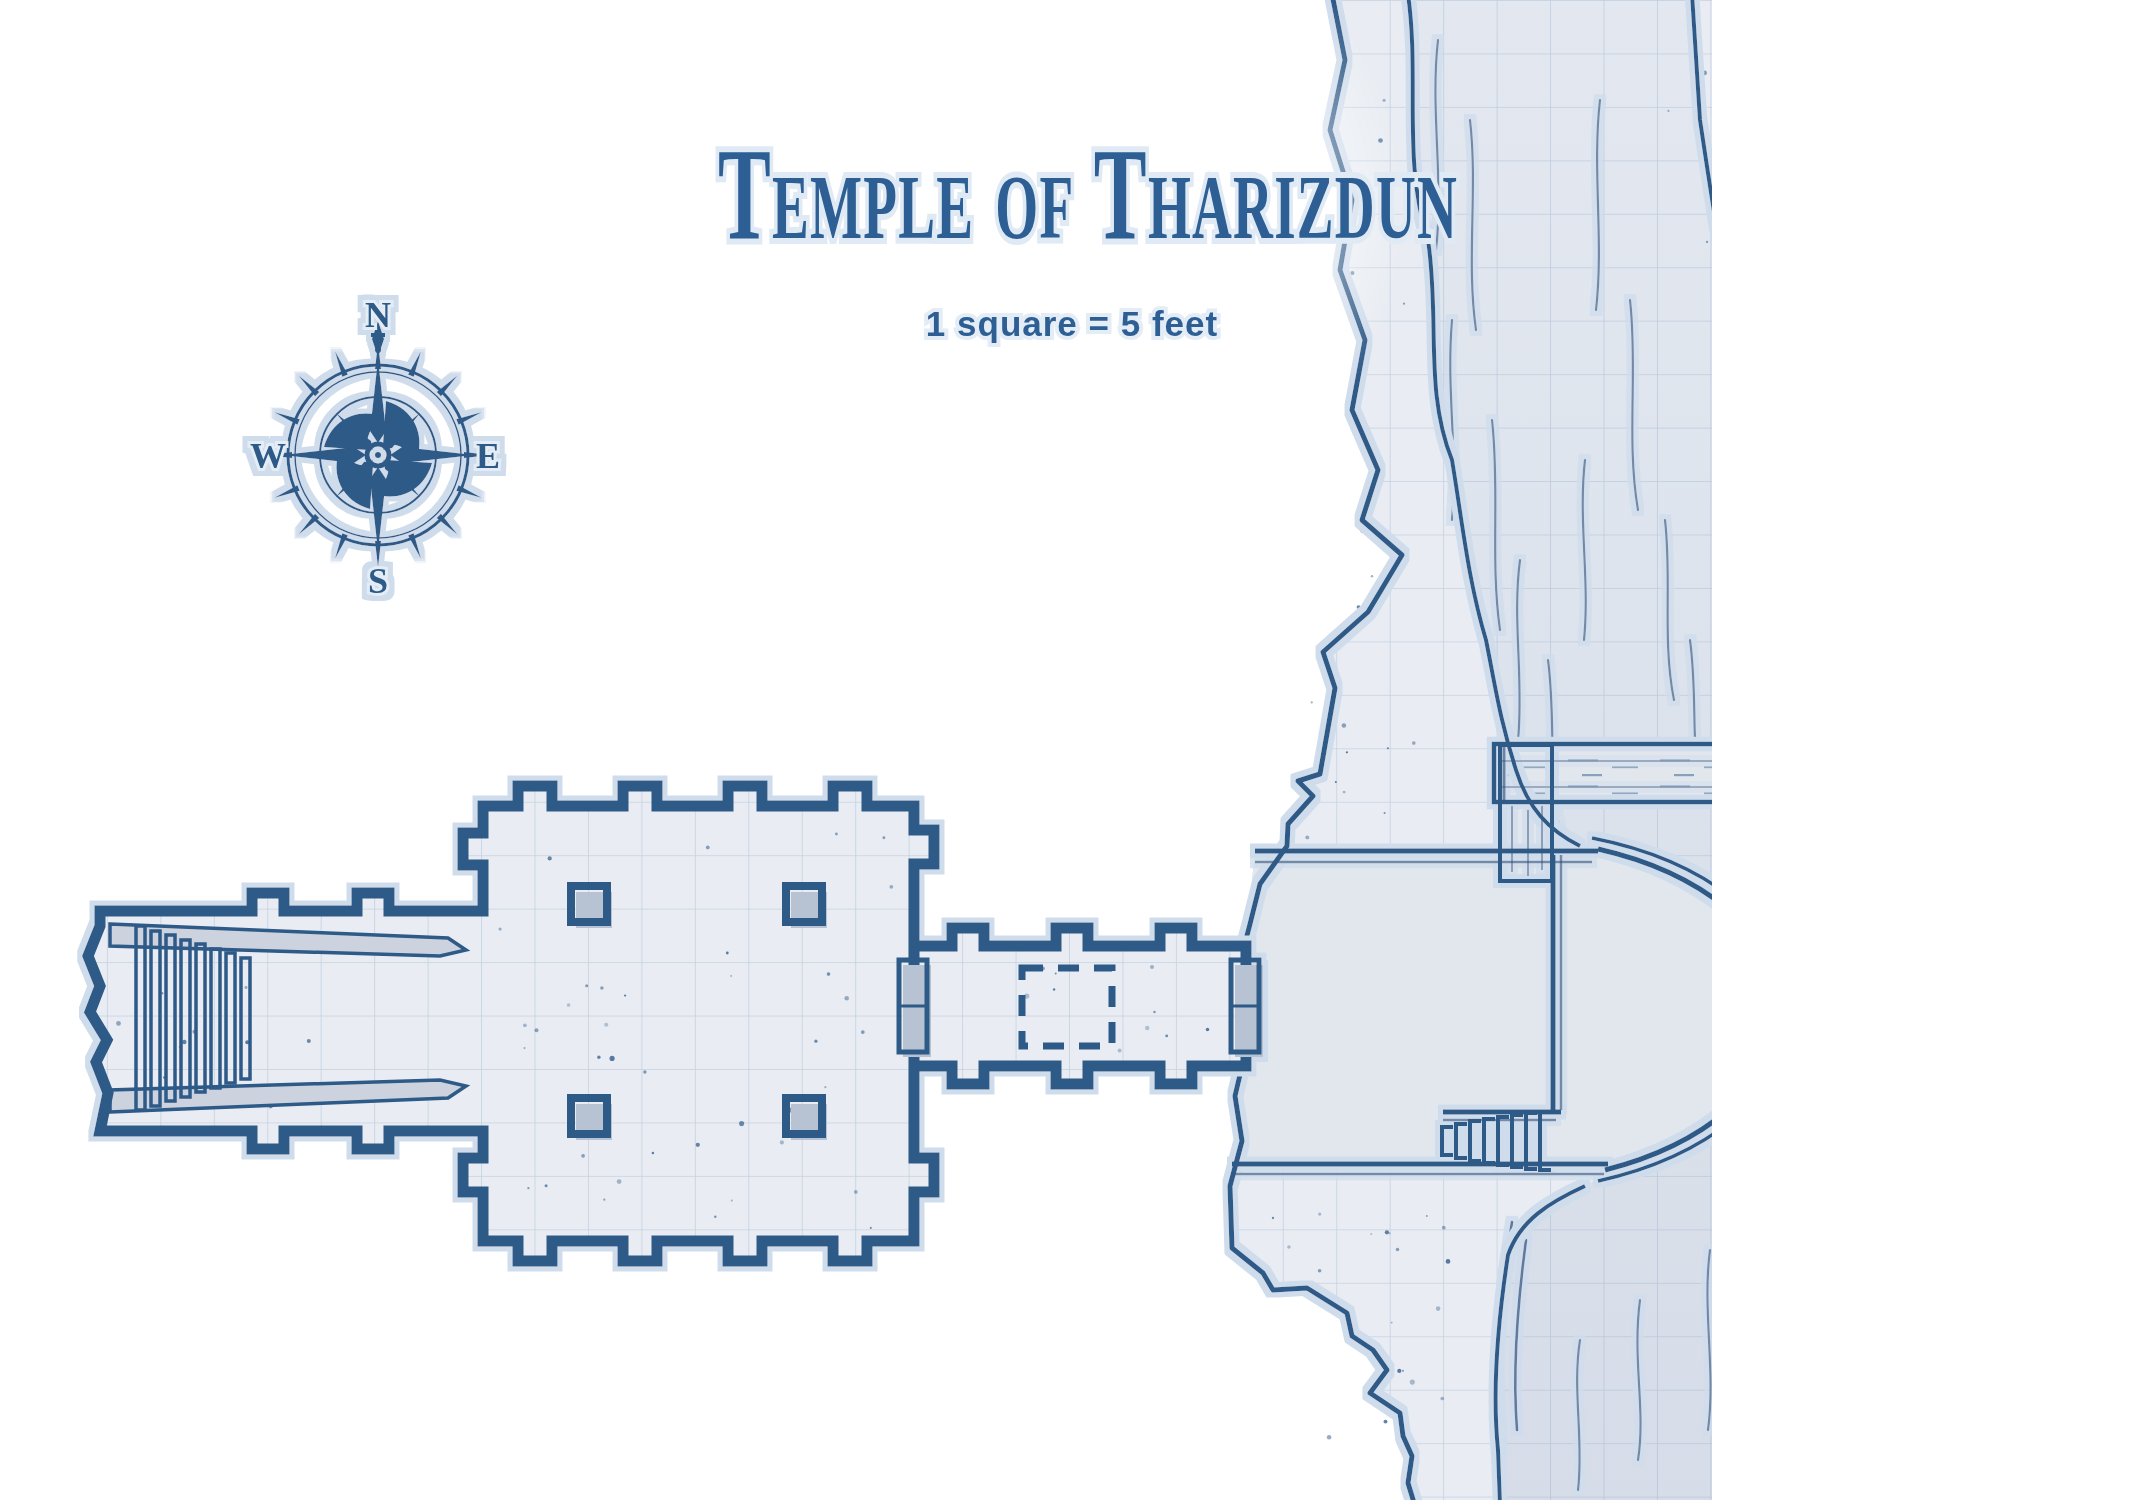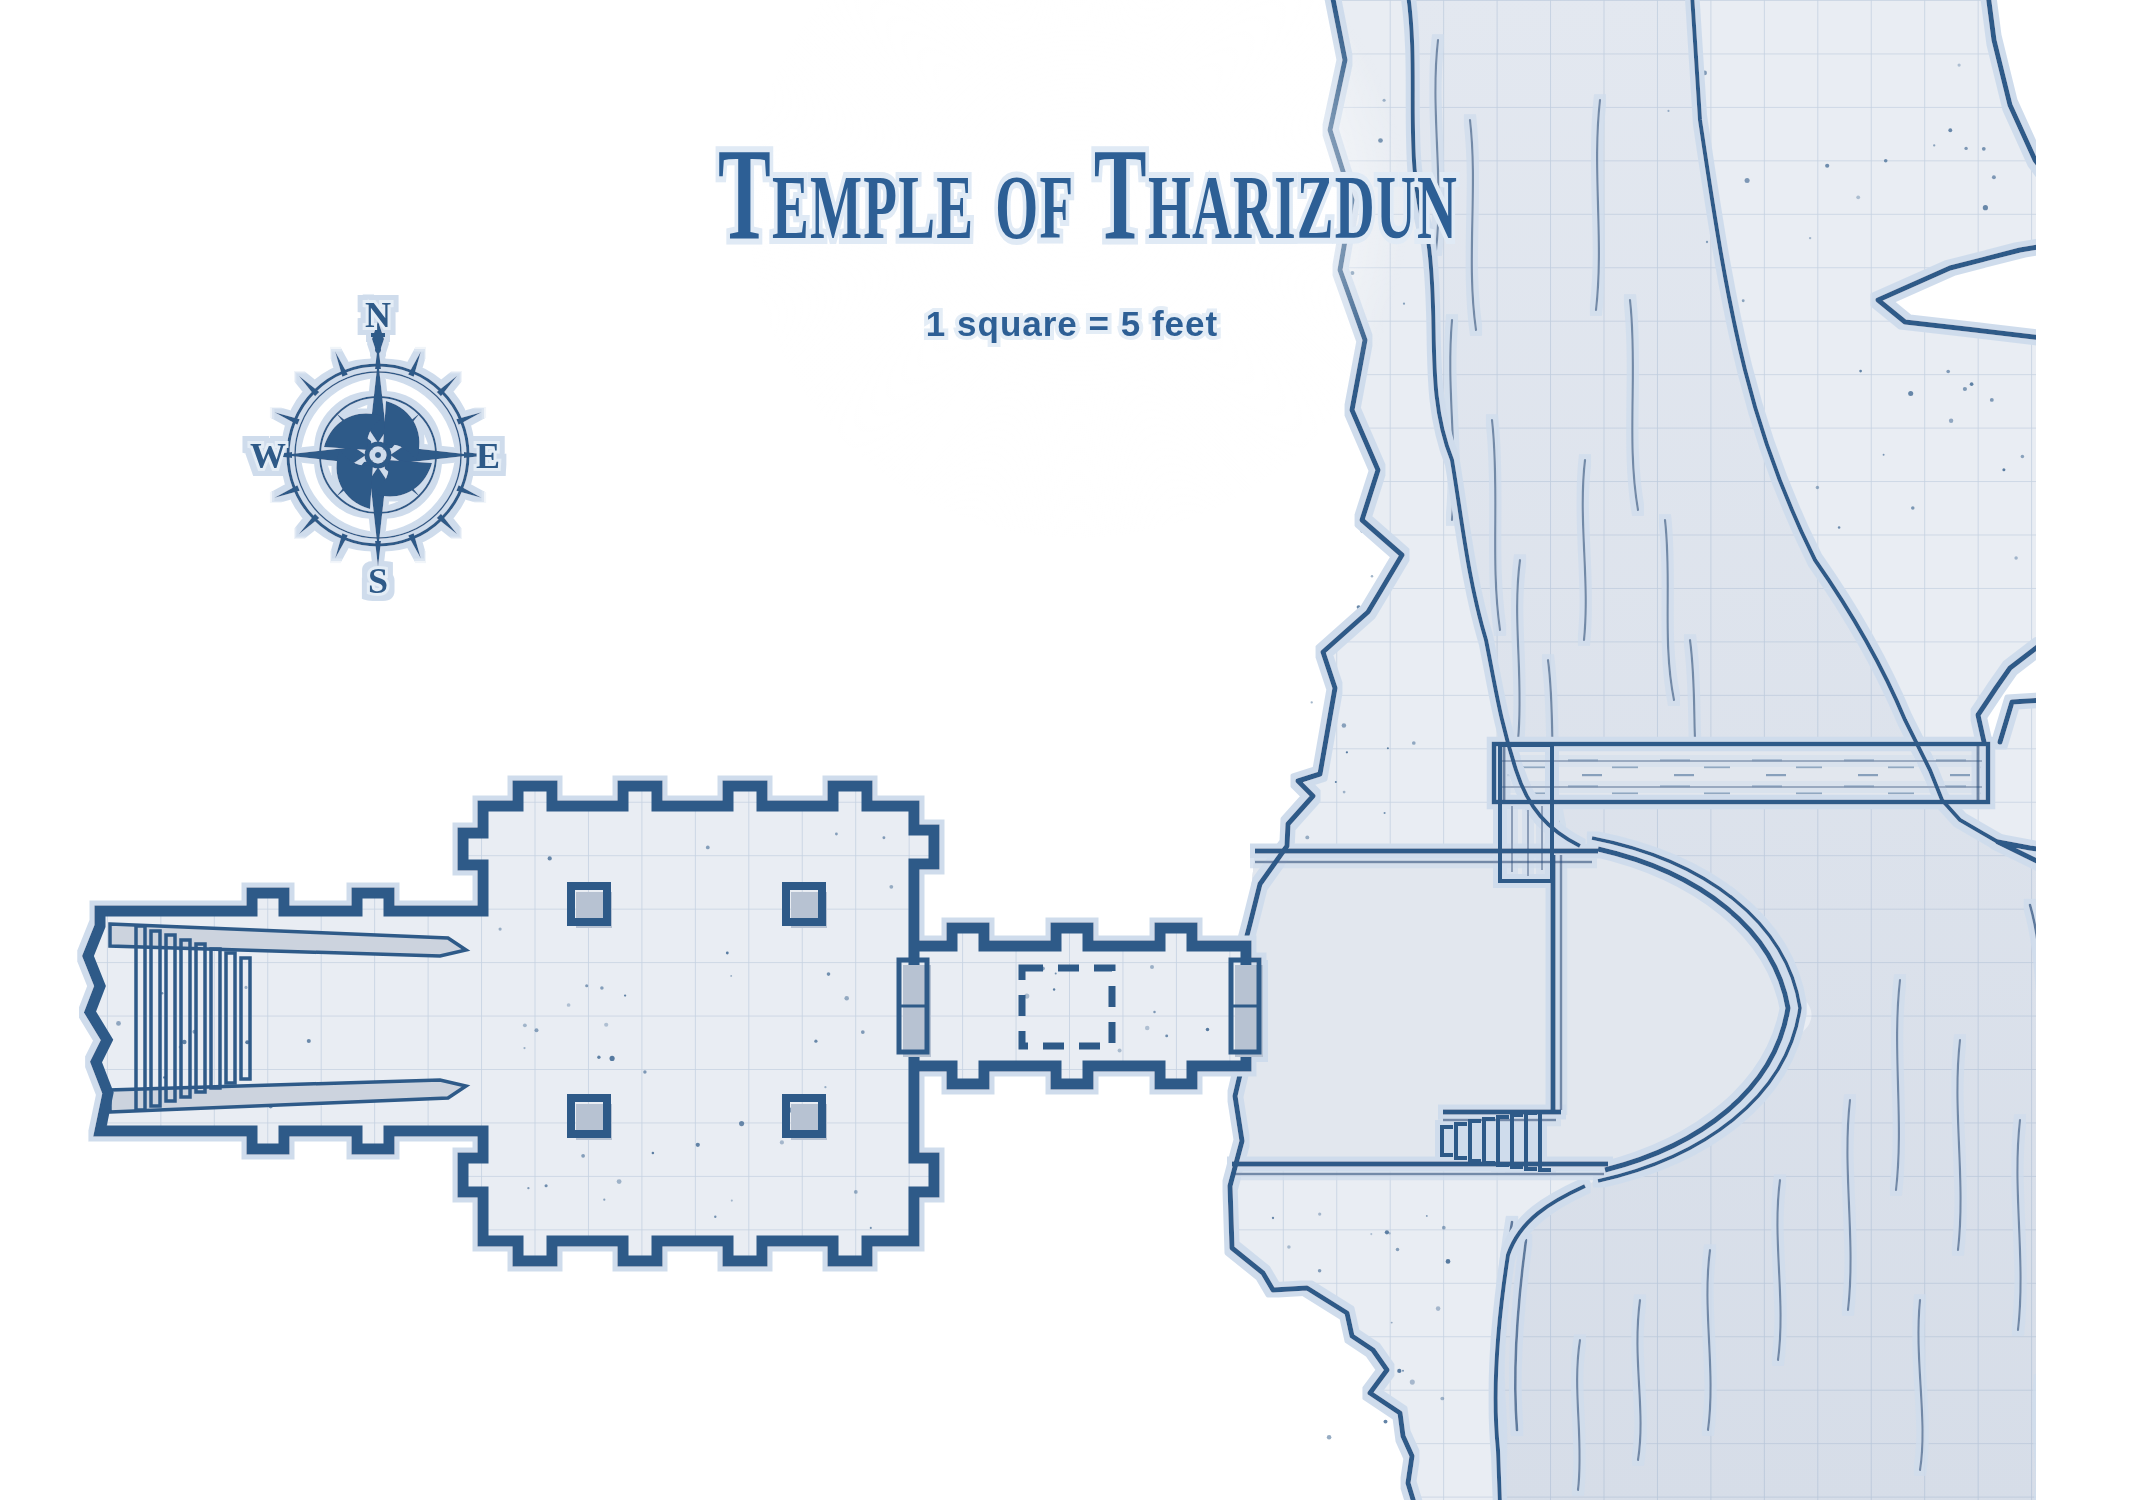--- a/index.html
+++ b/index.html
@@ -1,20 +1,20 @@
 <!DOCTYPE html>
 <html style="--ink: #2e5a88; --title_blue: #2d5f95; --paper: #ffffff; --floor: #e9edf3; --water: #dce2eb; --grid_line: #7f9cc0; --wood: #e2e7ee; --halo: #cfdcec; --shadow: #b7c2d2;"><head>
 <meta charset="utf-8">
 <style>
   :root{
     --ink:#2e5a88; --title_blue:#2d5f95; --paper:#ffffff; --floor:#e9edf3;
     --water:#dce2eb; --grid_line:#7f9cc0; --wood:#e2e7ee; --halo:#cfdcec; --shadow:#b7c2d2;
   }
   html,body{margin:0;padding:0;background:var(--paper);}
-  .stage{position:relative;width:2036px;height:1500px;overflow:hidden;background:var(--paper);}
+  .stage{position:relative;width:1712px;height:1500px;overflow:hidden;background:var(--paper);}
   .stage svg{position:absolute;left:0;top:0;display:block;}
   .map-title{
     font-family:"Liberation Serif","DejaVu Serif",serif;
     font-weight:700;font-variant:small-caps;font-size:132px;letter-spacing:2px;
     fill:var(--title_blue);stroke:#e0eaf5;stroke-width:12px;paint-order:stroke;
   }
   .scale-note{
     font-family:"Liberation Sans","DejaVu Sans",sans-serif;
     font-weight:700;font-size:35px;letter-spacing:1px;
     fill:var(--title_blue);stroke:#e4edf6;stroke-width:8px;paint-order:stroke;

